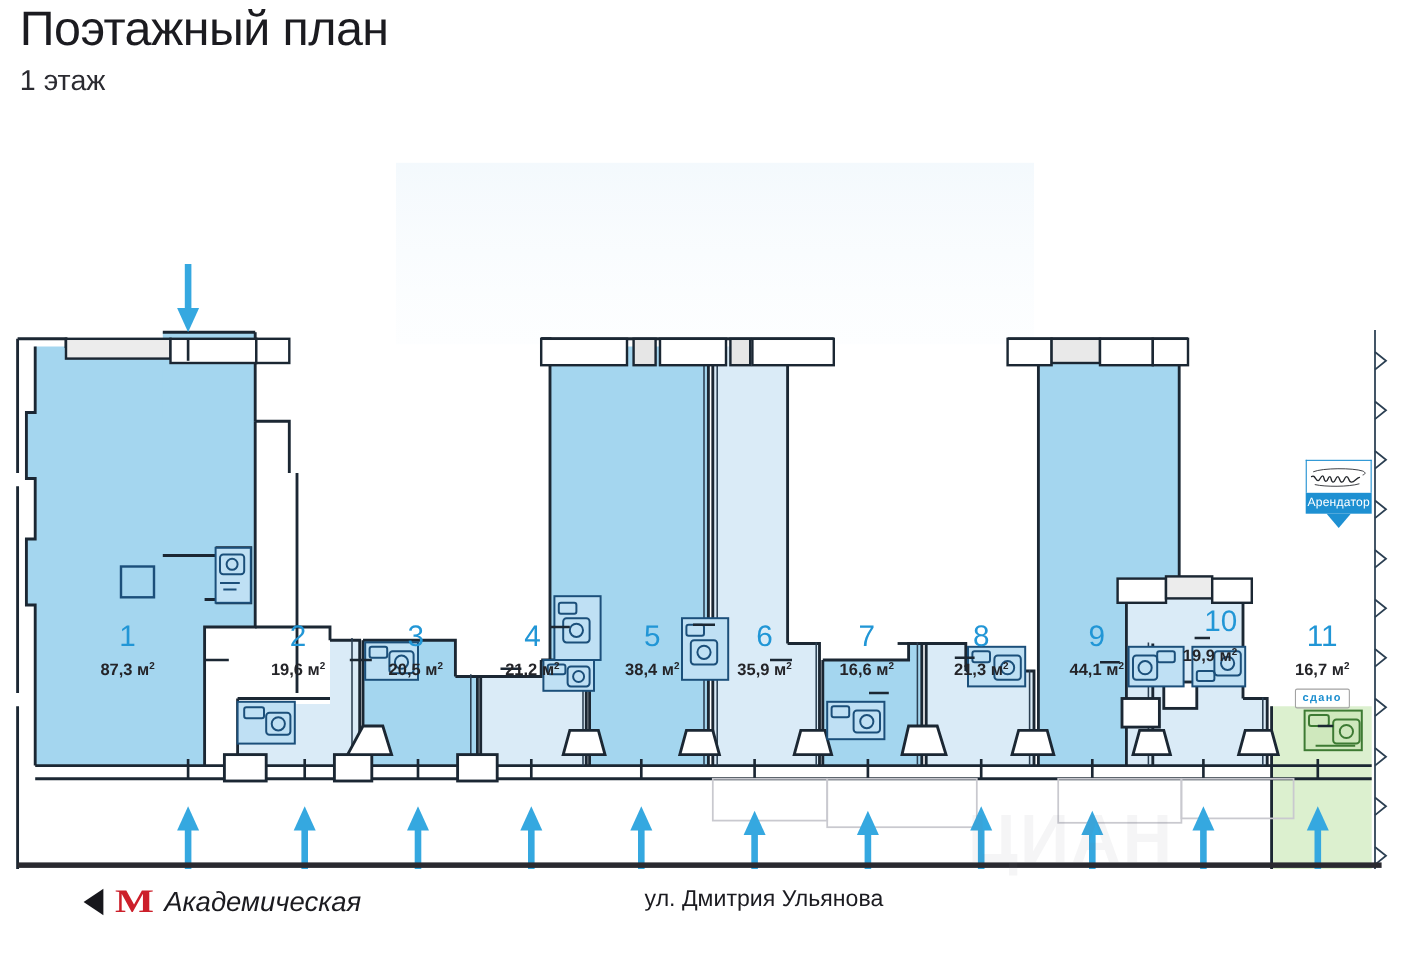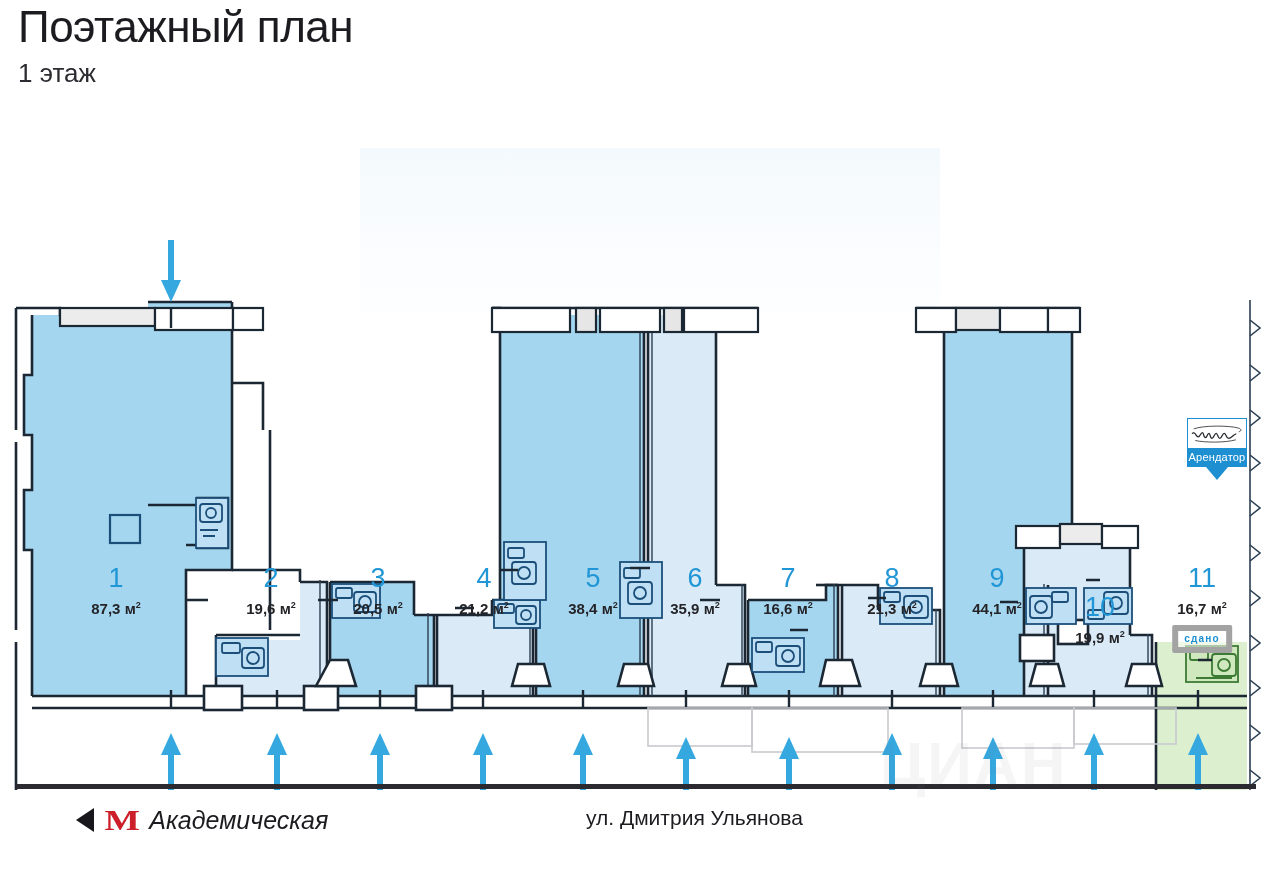--- a/index.html
+++ b/index.html
@@ -92,21 +92,21 @@
     font-weight: 700;
     color: #242428;
     margin-top: 9px;
     line-height: 1;
     white-space: nowrap;
   }
   .room-area sup { font-size: 9px; font-weight: 700; }
   .sold-badge {
     margin-top: 9px;
     display: inline-block;
-    border: 6px solid #a3a3a3;
+    border: 1px solid #a3a3a3;
     border-radius: 2px;
     padding: 2px 6px 3px 6px;
     font-size: 10px;
     font-weight: 700;
     letter-spacing: 1.2px;
     color: #1c8fd0;
     background: rgba(255,255,255,0.55);
   }
   
   .tenant-pin {
@@ -488,21 +488,21 @@
     <div class="room-area"><span>16,6</span> <span>м</span><sup>2</sup></div>
   </div>
   <div class="room-label" style="left:892px; top:565px;">
     <div class="room-num">8</div>
     <div class="room-area"><span>21,3</span> <span>м</span><sup>2</sup></div>
   </div>
   <div class="room-label" style="left:997px; top:565px;">
     <div class="room-num">9</div>
     <div class="room-area"><span>44,1</span> <span>м</span><sup>2</sup></div>
   </div>
-  <div class="room-label" style="left:1100px; top:594px;">
+  <div class="room-label" style="left:1100px; top:552px;text-align:right;">
     <div class="room-num">10</div>
     <div class="room-area"><span>19,9</span> <span>м</span><sup>2</sup></div>
   </div>
   <div class="room-label" style="left:1202px; top:565px;">
     <div class="room-num">11</div>
     <div class="room-area"><span>16,7</span> <span>м</span><sup>2</sup></div>
     <div class="sold-badge">сдано</div>
   </div>
 
   <div class="tenant-pin">

